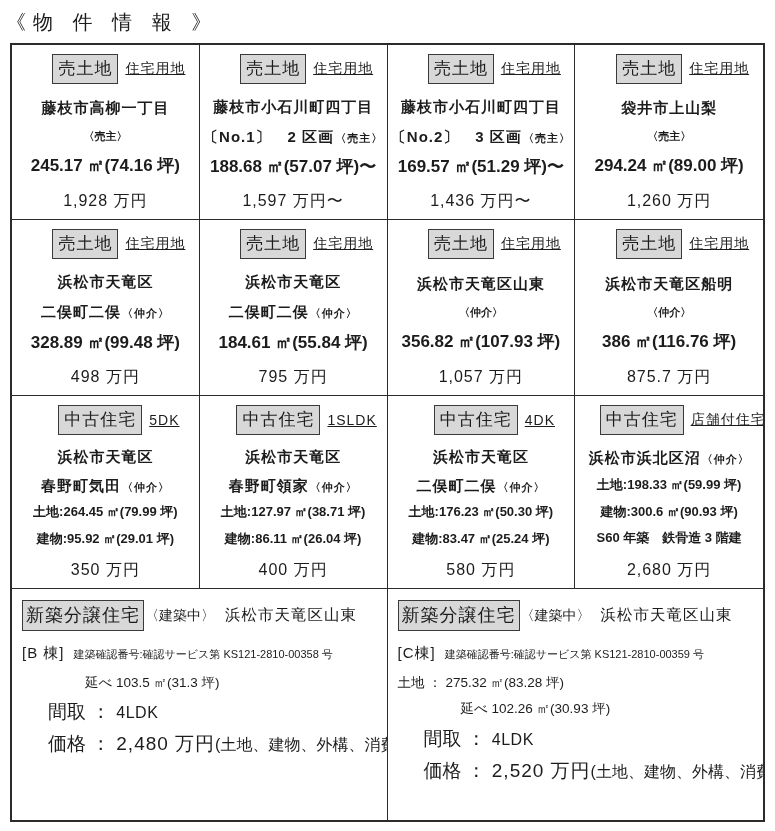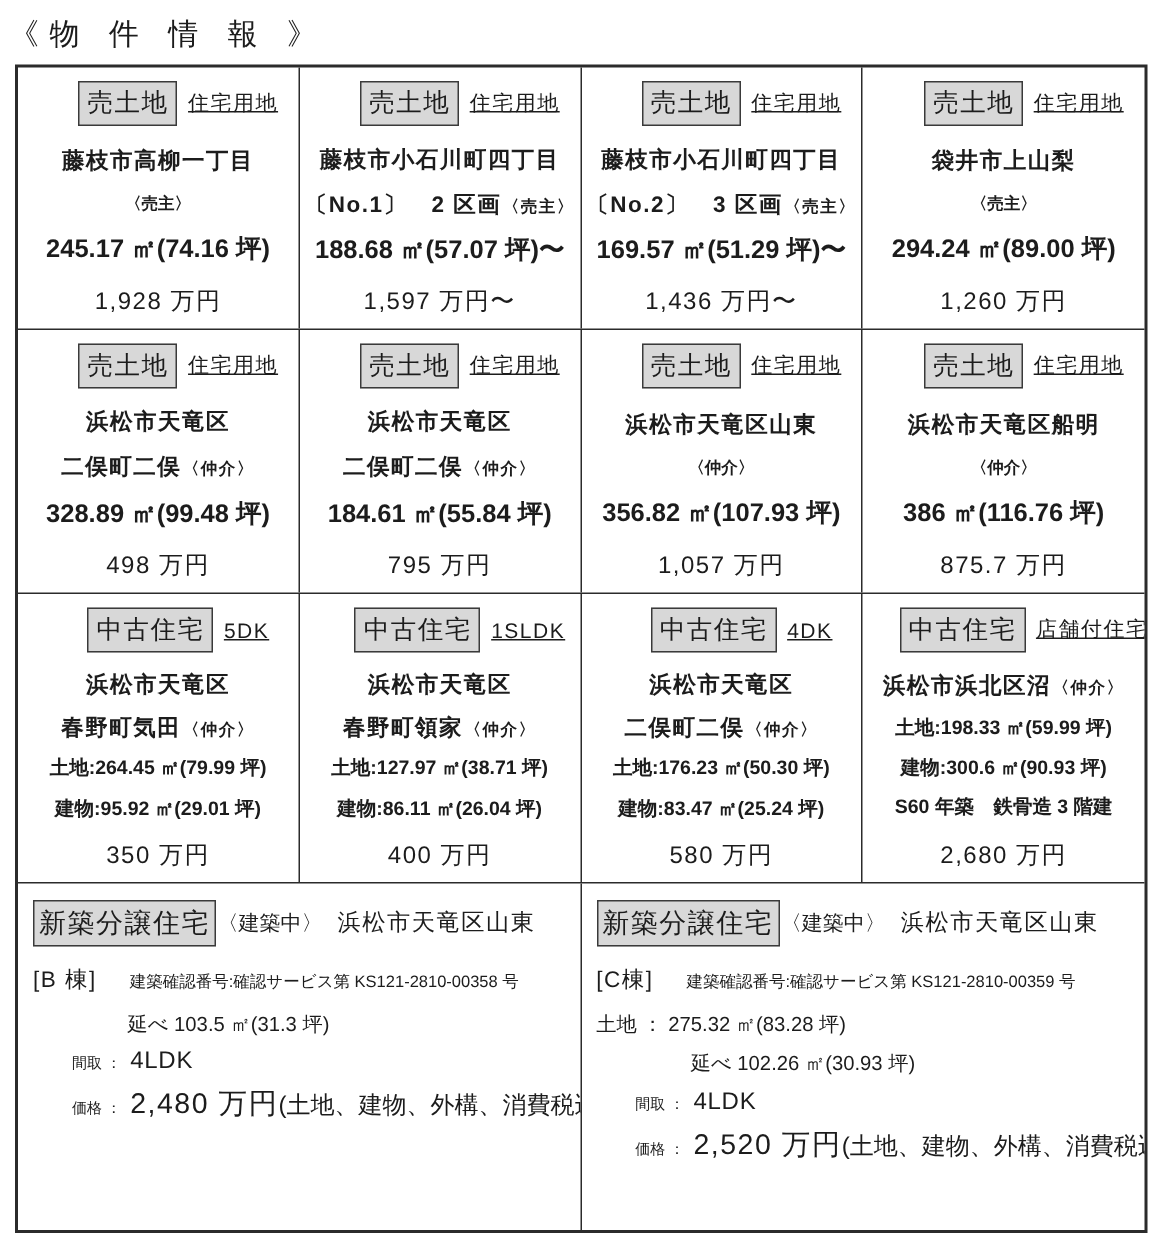--- a/index.html
+++ b/index.html
@@ -50,27 +50,27 @@
     padding:11px 10px 8px 10px;display:flex;flex-direction:column;overflow:hidden;
   }
   .nb-cell:last-child{border-right:none;}
   .nb-head{display:flex;align-items:center;white-space:nowrap;margin-bottom:10px;}
   .nb-badge{
     background:#d8d8d8;border:1.5px solid #3a3a3a;
     padding:2px 3px 3px 3px;font-size:18px;letter-spacing:1px;
   }
   .nb-status{font-size:14px;margin-left:1px;}
   .nb-loc{font-size:15.5px;letter-spacing:1px;margin-left:10px;}
-  .nb-unitline{display:flex;align-items:baseline;white-space:nowrap;margin:3px 0 4px 0;gap:13px;}
+  .nb-unitline{display:flex;align-items:baseline;white-space:nowrap;margin:3px 0 4px 0;}
   .nb-unit{font-size:15px;letter-spacing:1px;}
   .nb-confirm{font-size:11px;margin-left:9px;letter-spacing:0px;}
   .nb-line{font-size:13.5px;white-space:nowrap;margin:6px 0 0 0;line-height:1.5;}
   .nb-indent{margin-left:63px;}
   .nb-mix{display:flex;align-items:baseline;white-space:nowrap;margin-top:6px;}
-  .nb-label{font-size:10px;padding-left:26px;}
+  .nb-label{font-size:19px;padding-left:26px;}
   .nb-big{font-size:16px;margin-left:6px;letter-spacing:0.5px;}
   .nb-price-big{font-size:19px;margin-left:6px;letter-spacing:1px;}
   .nb-price-note{font-size:16px;}
 </style>
 </head>
 <body>
 
 <div class="page-title">《物 件 情 報 》</div>
 
 <div class="board">

